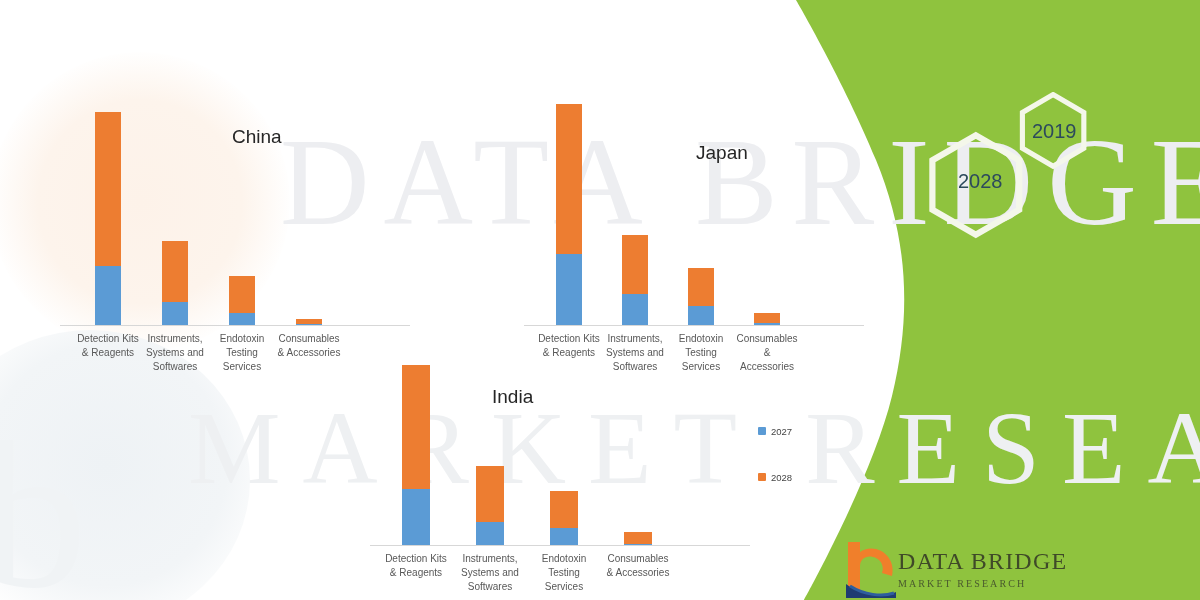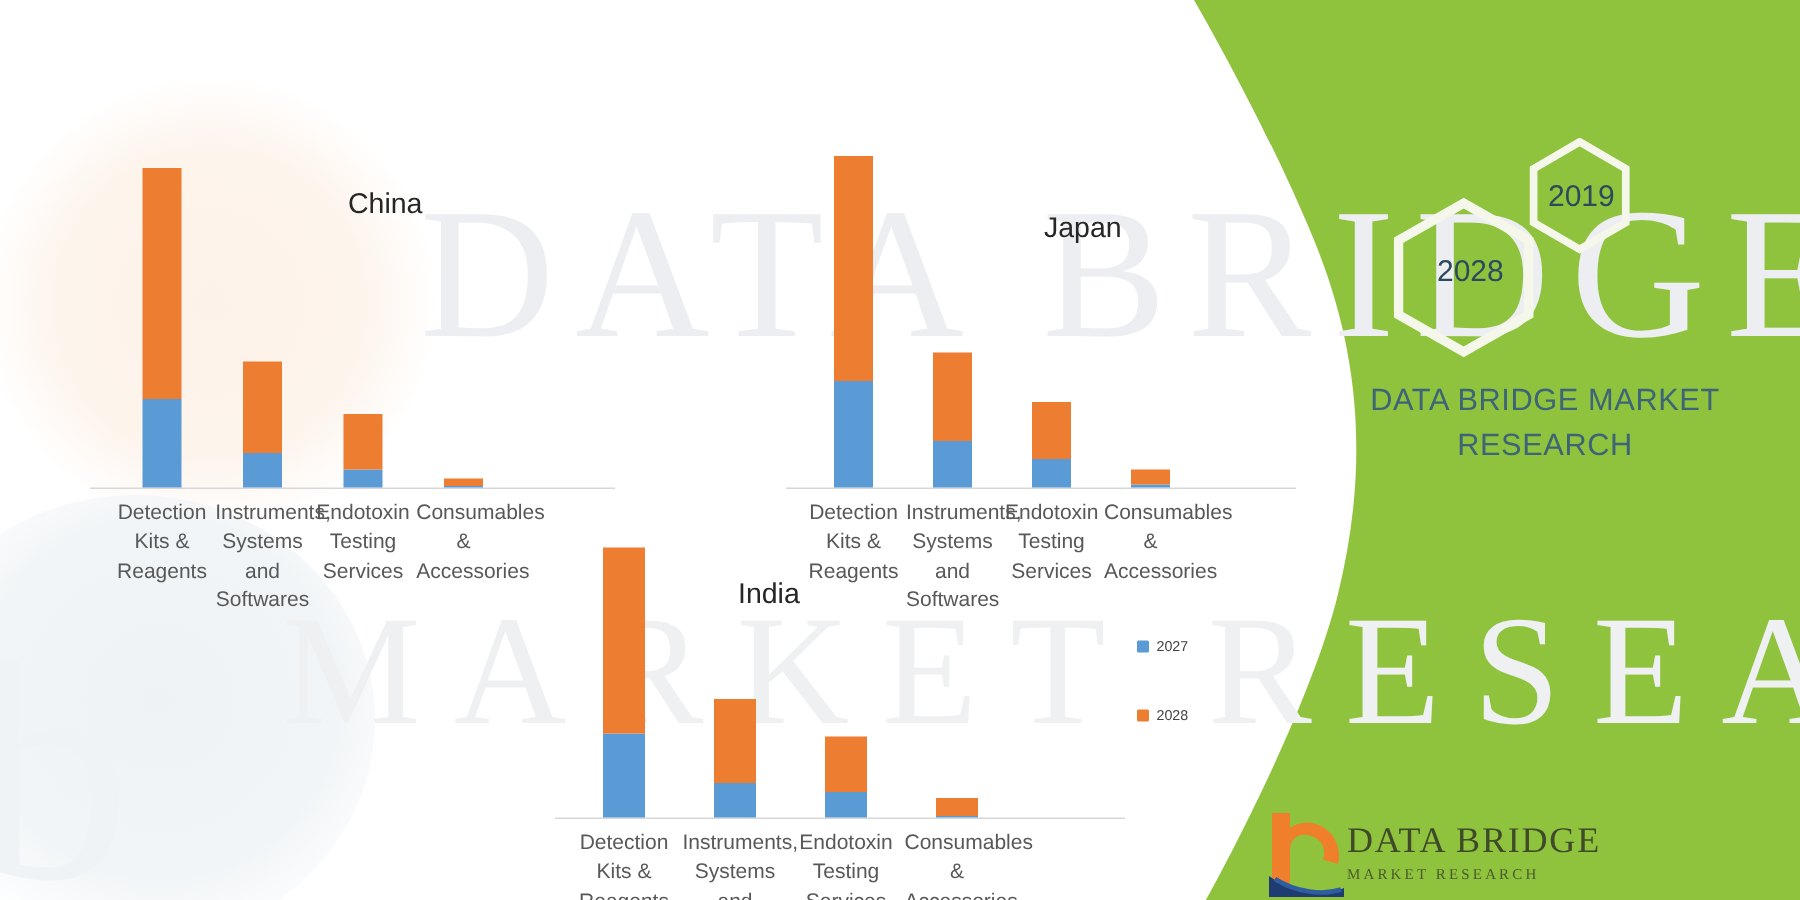--- a/index.html
+++ b/index.html
@@ -58,21 +58,21 @@
   
   .chart{position:absolute;z-index:4;}
   .plot{position:relative;}
   .axis-line{position:absolute;left:0;right:0;bottom:0;height:1px;background:#d7d7d7;}
   .bar-col{position:absolute;bottom:1px;}
   .seg{position:absolute;left:0;width:100%;}
   .seg-2028{background:#ED7D31;}
   .seg-2020{background:#5B9BD5;}
   .cat-labels{position:absolute;left:0;right:0;display:flex;}
   .cat-label{
-    text-align:center;font-size:14px;line-height:1.38;
+    text-align:center;font-size:10px;line-height:1.38;
     color:#585858;font-family:"Liberation Sans", sans-serif;
   }
   .country-title{
     position:absolute;font-size:19px;color:#262626;
     font-family:"Liberation Sans", sans-serif;white-space:nowrap;
   }
 
   
   .legend{position:absolute;z-index:5;left:758px;top:424px;}
   .legend-row{display:flex;align-items:center;height:14px;margin-bottom:32px;}
@@ -226,24 +226,20 @@
 
   <div class="rp hexwrap">
     <svg width="200" height="160" viewBox="0 0 200 160" xmlns="http://www.w3.org/2000/svg">
       <polygon points="30,60 58,44 86,60 86,92 58,108 30,92" fill="none" stroke="#f4f7ea" stroke-width="4" transform="translate(0,0) scale(1.55) translate(-22,-16)"></polygon>
       <polygon points="96,18 120,4 144,18 144,46 120,60 96,46" fill="none" stroke="#f4f7ea" stroke-width="4" transform="translate(0,0) scale(1.28) translate(-16,-2)"></polygon>
     </svg>
     <span class="hex-label" style="left:38px;top:78px;">2028</span>
     <span class="hex-label" style="left:112px;top:28px;">2019</span>
   </div>
 
-  <div class="rp brand">
-    <div>DATA BRIDGE MARKET</div>
-    <div>RESEARCH</div>
-  </div>
 
   <div class="rp logo">
     <svg width="56" height="58" viewBox="0 0 56 58" xmlns="http://www.w3.org/2000/svg">
       <path d="M8 2 L8 50 L20 50 L20 26 C20 18 28 14 36 18 C42 21 44 27 42 33 L52 36 C55 24 48 12 36 9 C30 7.5 24 9 20 12 L20 2 Z" fill="#F07F2B"></path>
       <path d="M6 44 C22 56 44 58 56 52 L56 58 L6 58 Z" fill="#1E3C72"></path>
       <path d="M10 46 C24 55 42 57 54 53" fill="none" stroke="#2E5E9E" stroke-width="3"></path>
     </svg>
     <span class="logo-text">DATA BRIDGE</span>
     <span class="logo-sub">MARKET RESEARCH</span>
   </div>

